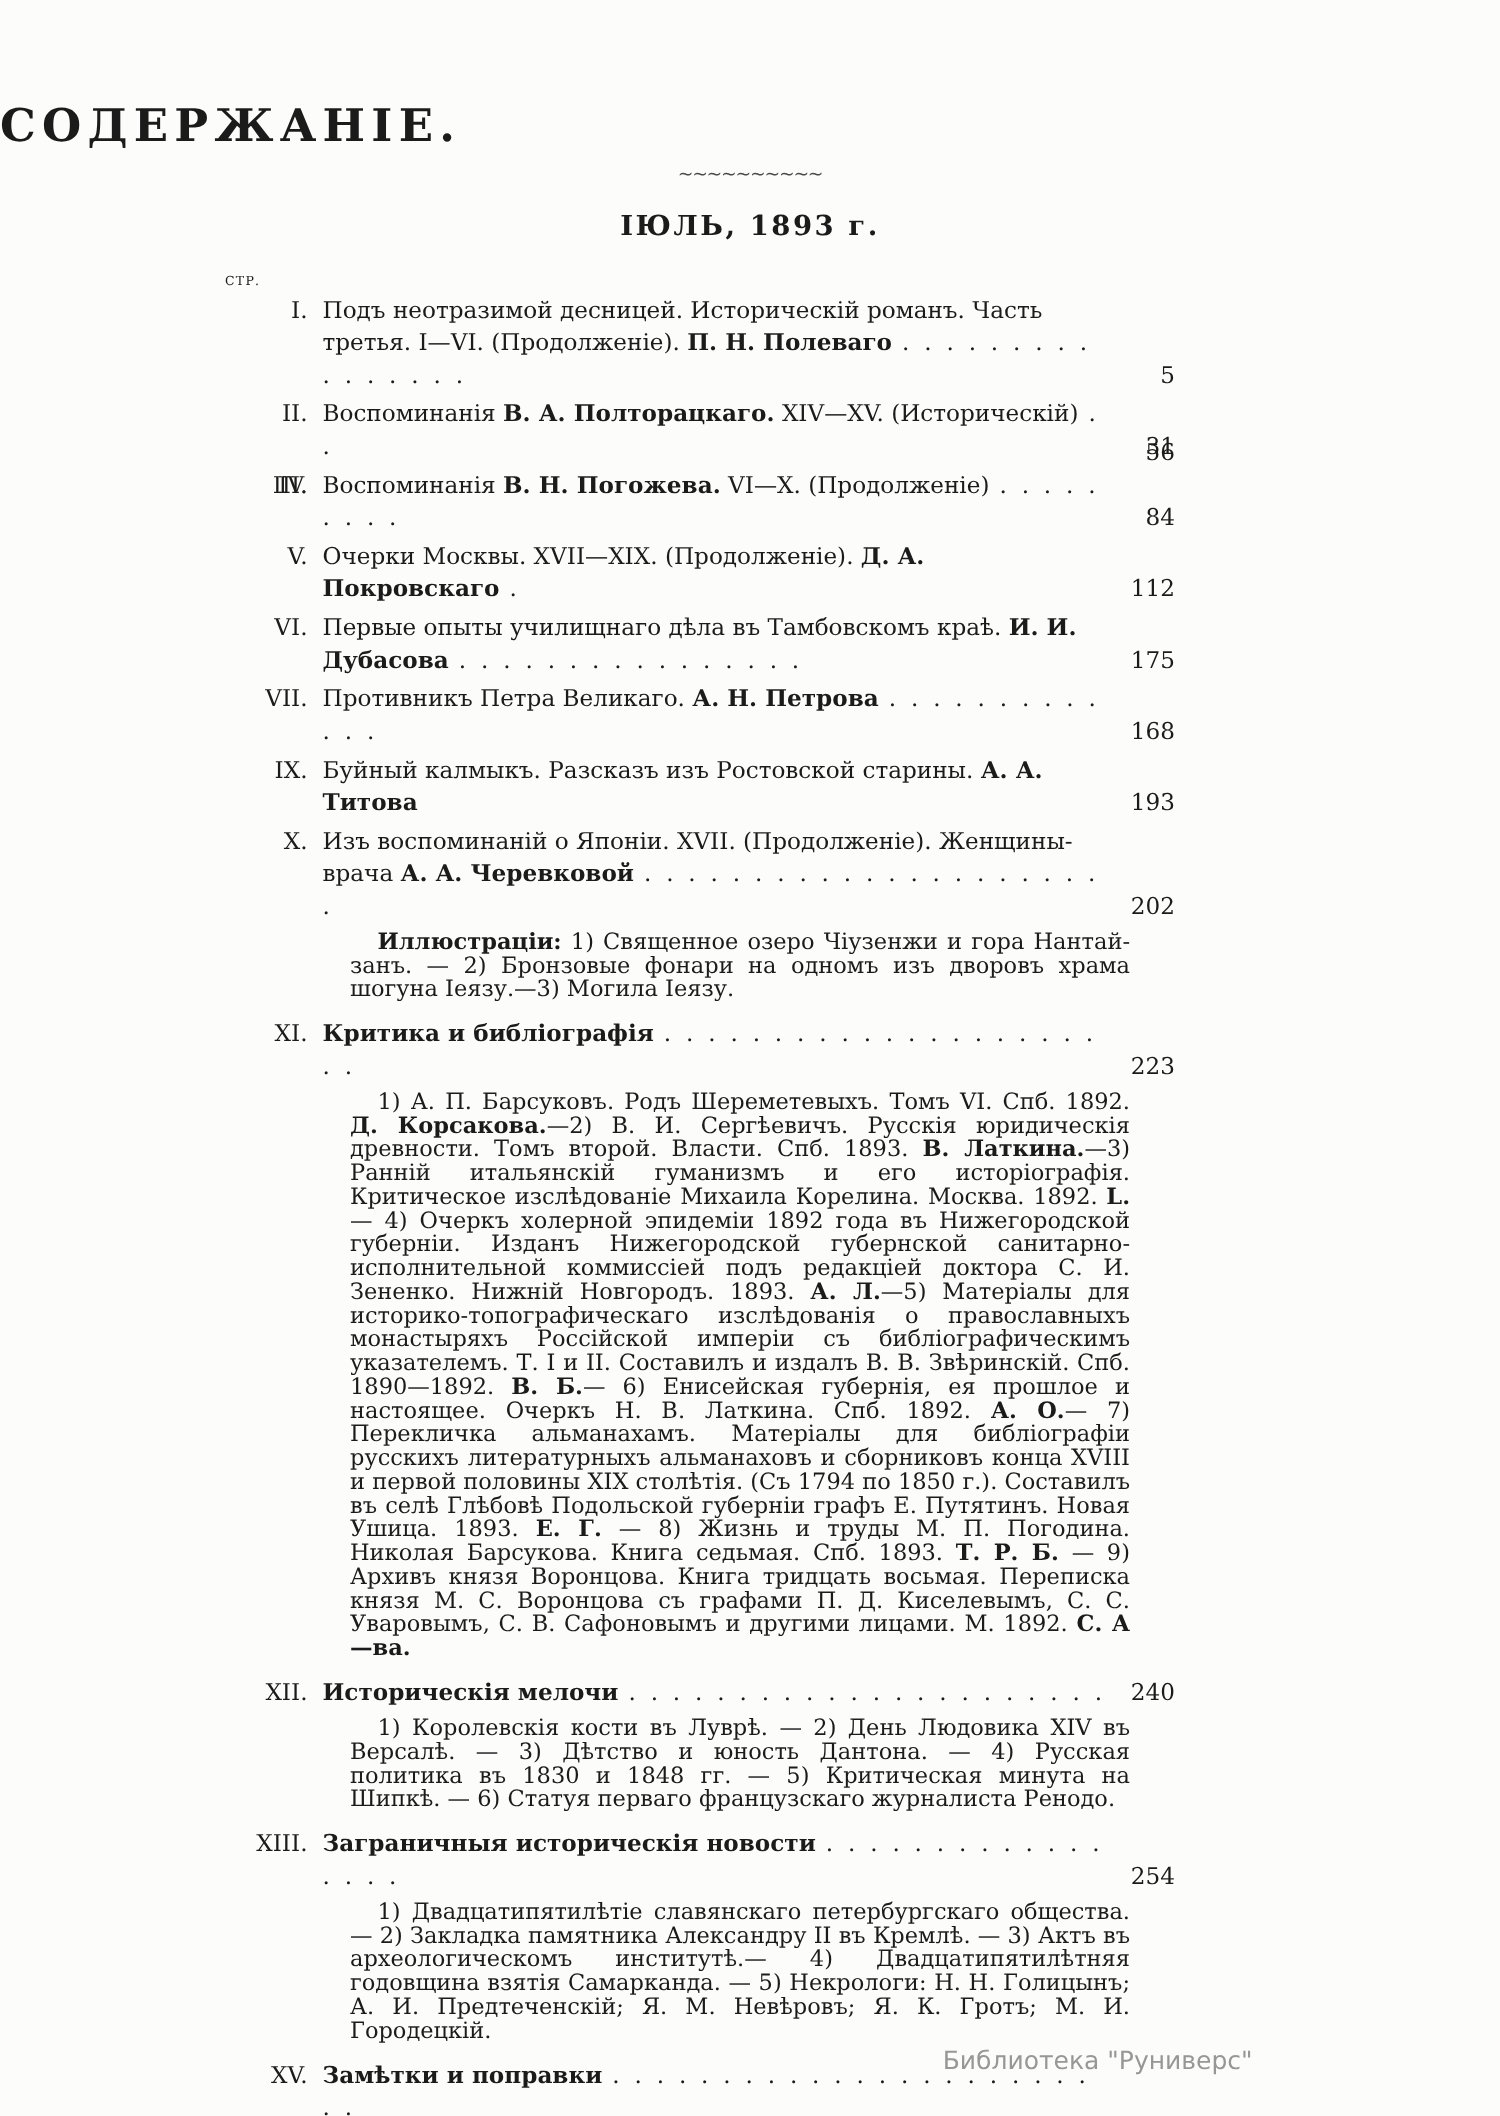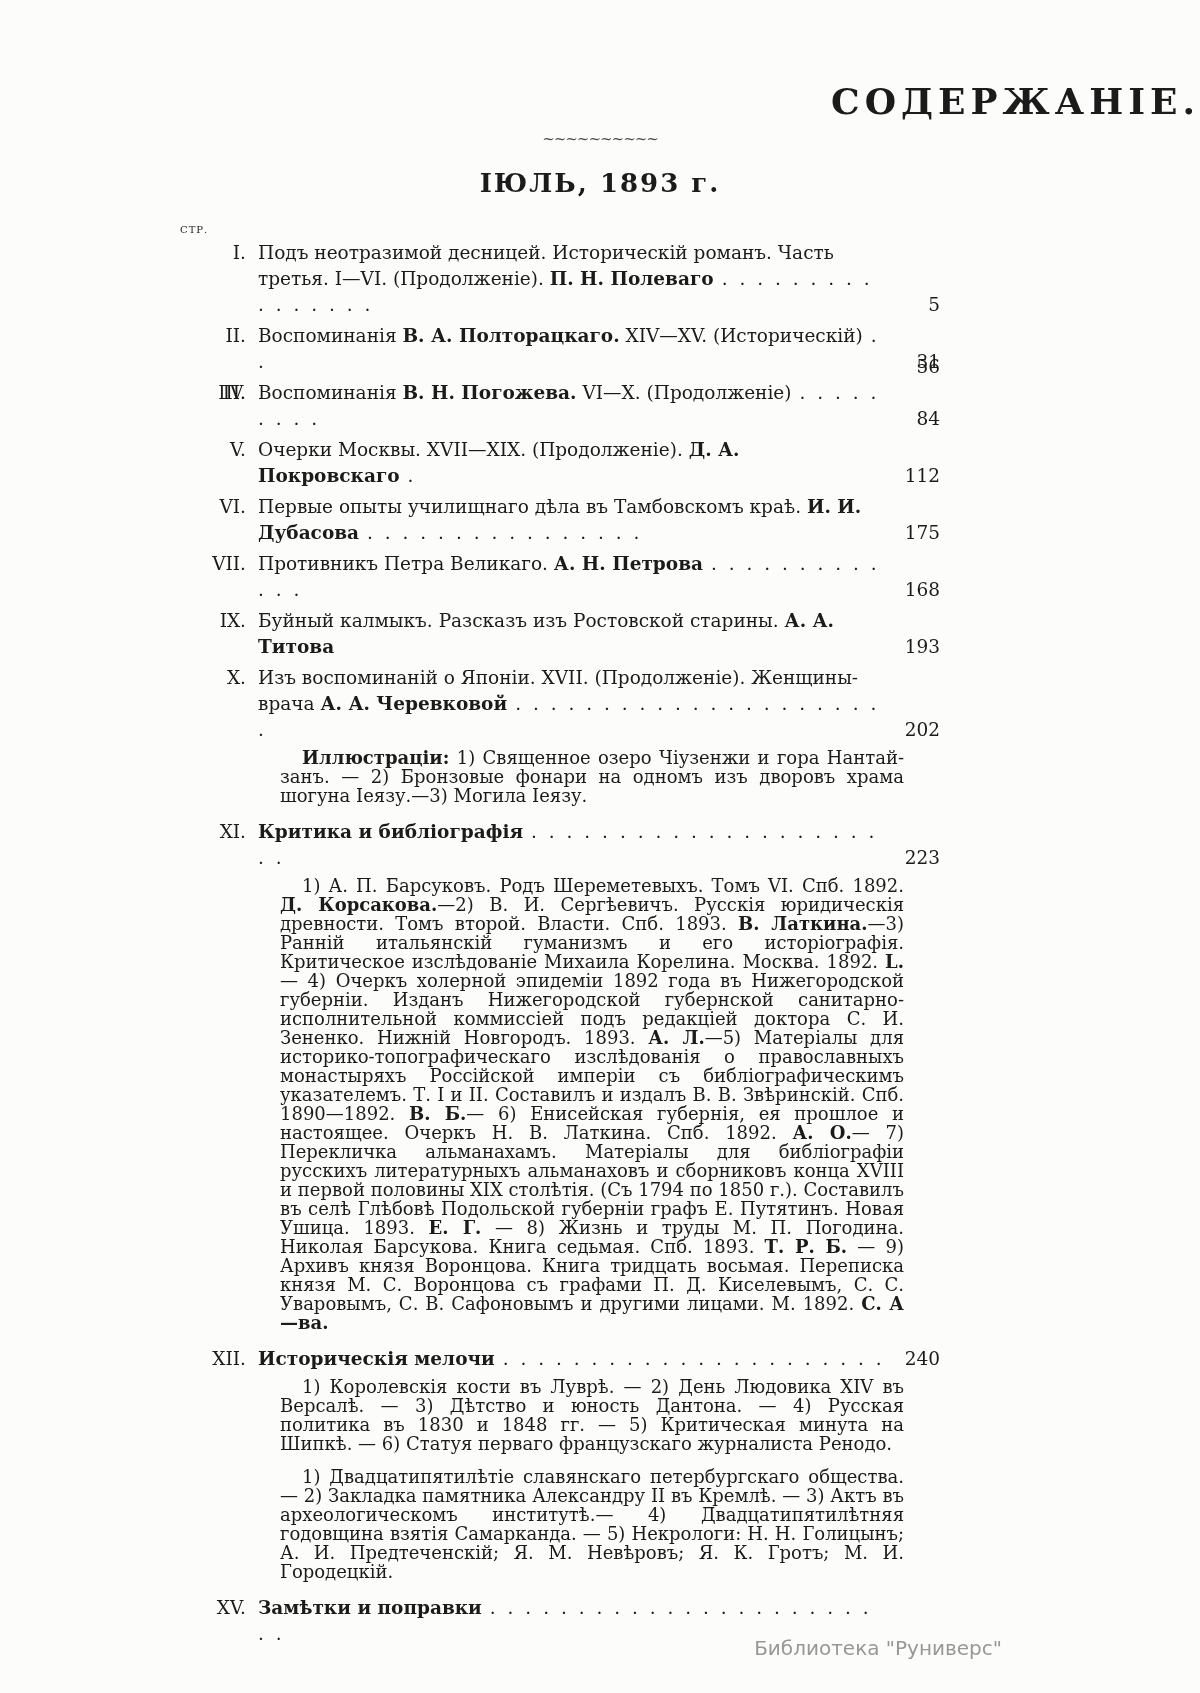--- a/index.html
+++ b/index.html
@@ -8,33 +8,33 @@
     background: #fcfcfa;
     color: #1b1b1b;
     font-family: "DejaVu Serif", "Liberation Serif", serif;
     position: relative;
     overflow: hidden;
   }
   .page { position: relative; width: 100%; height: 100%; }
 
   .title {
     margin: 0; padding-top: 80px;
-    text-align: right;
+    text-align: left;
     font-size: 36px; font-weight: 700; letter-spacing: 5px;
   }
   .ornament {
     text-align: center;
     color: #4a4a4a;
     font-size: 15px; letter-spacing: -1px;
     margin-top: 8px;
   }
   .subtitle {
     margin: 0; margin-top: 20px;
     text-align: center;
-    font-size: 26px; font-weight: 700; letter-spacing: 2px;
+    font-size: 22px; font-weight: 700; letter-spacing: 2px;
   }
 
   .content { width: 760px; margin-left: 180px; margin-top: 26px; }
 
   .str-label {
     text-align: left;
     font-size: 10px; letter-spacing: 1px;
     margin-bottom: 5px;
   }
 
@@ -89,20 +89,21 @@
         <div class="entry"><span class="num">V.</span><span class="text"><span>Очерки Москвы. XVII—XIX. (Продолженіе). </span><span class="b">Д. А. Покровскаго</span><span class="dots">.</span></span><span class="pageno">112</span></div>
         <div class="entry"><span class="num">VI.</span><span class="text"><span>Первые опыты училищнаго дѣла въ Тамбовскомъ краѣ. </span><span class="b">И. И. Дубасова</span><span class="dots">. . . . . . . . . . . . . . . .</span></span><span class="pageno">175</span></div>
         <div class="entry"><span class="num">VII.</span><span class="text"><span>Противникъ Петра Великаго. </span><span class="b">А. Н. Петрова</span><span class="dots">. . . . . . . . . . . . .</span></span><span class="pageno">168</span></div>
         <div class="entry"><span class="num">IX.</span><span class="text"><span>Буйный калмыкъ. Разсказъ изъ Ростовской старины. </span><span class="b">А. А. Титова</span></span><span class="pageno">193</span></div>
         <div class="entry"><span class="num">X.</span><span class="text"><span>Изъ воспоминаній о Японіи. XVII. (Продолженіе). Женщины-врача </span><span class="b">А. А. Черевковой</span><span class="dots">. . . . . . . . . . . . . . . . . . . . . .</span></span><span class="pageno">202</span></div>
         <div class="note"><span class="b">Иллюстраціи:</span><span> 1) Священное озеро Чіузенжи и гора Нантай-занъ. — 2) Бронзовые фонари на одномъ изъ дворовъ храма шогуна Іеязу.—3) Могила Іеязу.</span></div>
         <div class="entry"><span class="num">XI.</span><span class="text"><span class="b">Критика и библіографія</span><span class="dots">. . . . . . . . . . . . . . . . . . . . . .</span></span><span class="pageno">223</span></div>
         <div class="note"><span>1) А. П. Барсуковъ. Родъ Шереметевыхъ. Томъ VI. Спб. 1892. </span><span class="b">Д. Корсакова.</span><span>—2) В. И. Сергѣевичъ. Русскія юридическія древности. Томъ второй. Власти. Спб. 1893. </span><span class="b">В. Латкина.</span><span>—3) Ранній итальянскій гуманизмъ и его исторіографія. Критическое изслѣдованіе Михаила Корелина. Москва. 1892. </span><span class="b">L.</span><span>— 4) Очеркъ холерной эпидеміи 1892 года въ Нижегородской губерніи. Изданъ Нижегородской губернской санитарно-исполнительной коммиссіей подъ редакціей доктора С. И. Зененко. Нижній Новгородъ. 1893. </span><span class="b">А. Л.</span><span>—5) Матеріалы для историко-топографическаго изслѣдованія о православныхъ монастыряхъ Россійской имперіи съ библіографическимъ указателемъ. Т. I и II. Составилъ и издалъ В. В. Звѣринскій. Спб. 1890—1892. </span><span class="b">В. Б.</span><span>— 6) Енисейская губернія, ея прошлое и настоящее. Очеркъ Н. В. Латкина. Спб. 1892. </span><span class="b">А. О.</span><span>— 7) Перекличка альманахамъ. Матеріалы для библіографіи русскихъ литературныхъ альманаховъ и сборниковъ конца XVIII и первой половины XIX столѣтія. (Съ 1794 по 1850 г.). Составилъ въ селѣ Глѣбовѣ Подольской губерніи графъ Е. Путятинъ. Новая Ушица. 1893. </span><span class="b">Е. Г.</span><span> — 8) Жизнь и труды М. П. Погодина. Николая Барсукова. Книга седьмая. Спб. 1893. </span><span class="b">Т. Р. Б.</span><span> — 9) Архивъ князя Воронцова. Книга тридцать восьмая. Переписка князя М. С. Воронцова съ графами П. Д. Киселевымъ, С. С. Уваровымъ, С. В. Сафоновымъ и другими лицами. М. 1892. </span><span class="b">С. А—ва.</span></div>
         <div class="entry"><span class="num">XII.</span><span class="text"><span class="b">Историческія мелочи</span><span class="dots">. . . . . . . . . . . . . . . . . . . . . .</span></span><span class="pageno">240</span></div>
         <div class="note"><span>1) Королевскія кости въ Луврѣ. — 2) День Людовика XIV въ Версалѣ. — 3) Дѣтство и юность Дантона. — 4) Русская политика въ 1830 и 1848 гг. — 5) Критическая минута на Шипкѣ. — 6) Статуя перваго французскаго журналиста Ренодо.</span></div>
+        <div class="entry"><span class="num">XIII.</span><span class="text"><span class="b">Заграничныя историческія новости</span><span class="dots">. . . . . . . . . . . . . . . . .</span></span><span class="pageno">254</span></div>
         <div class="note"><span>1) Двадцатипятилѣтіе славянскаго петербургскаго общества. — 2) Закладка памятника Александру II въ Кремлѣ. — 3) Актъ въ археологическомъ институтѣ.— 4) Двадцатипятилѣтняя годовщина взятія Самарканда. — 5) Некрологи: Н. Н. Голицынъ; А. И. Предтеченскій; Я. М. Невѣровъ; Я. К. Гротъ; М. И. Городецкій.</span></div>
         <div class="entry"><span class="num">XV.</span><span class="text"><span class="b">Замѣтки и поправки</span><span class="dots">. . . . . . . . . . . . . . . . . . . . . . . .</span></span></div>
       </div>
 
   </div>
 
   <div class="watermark">Библиотека "Руниверс"</div>
 </div>
 
 </body></html>

